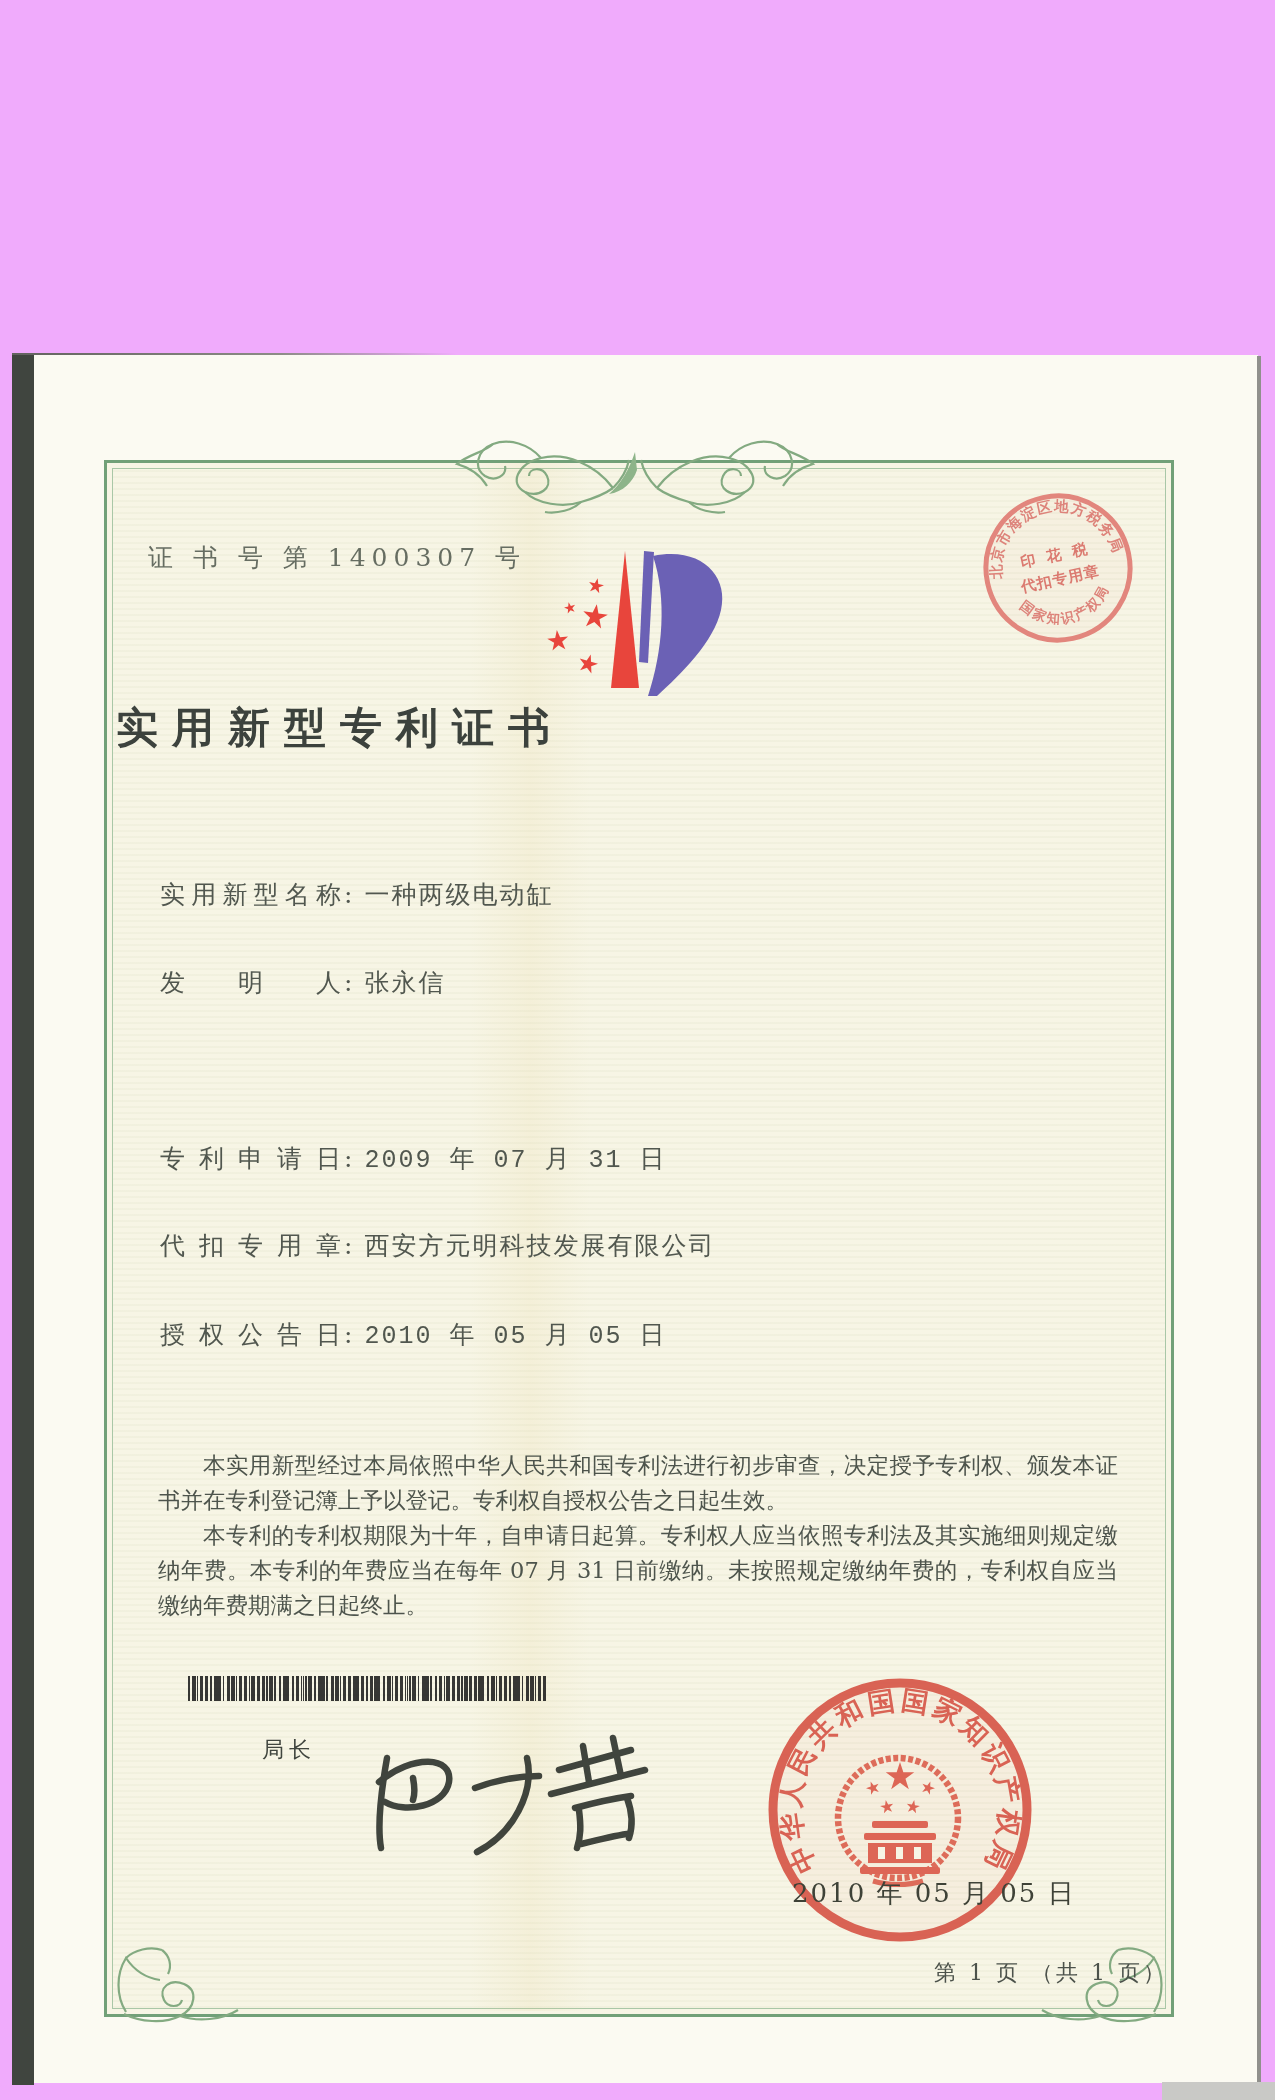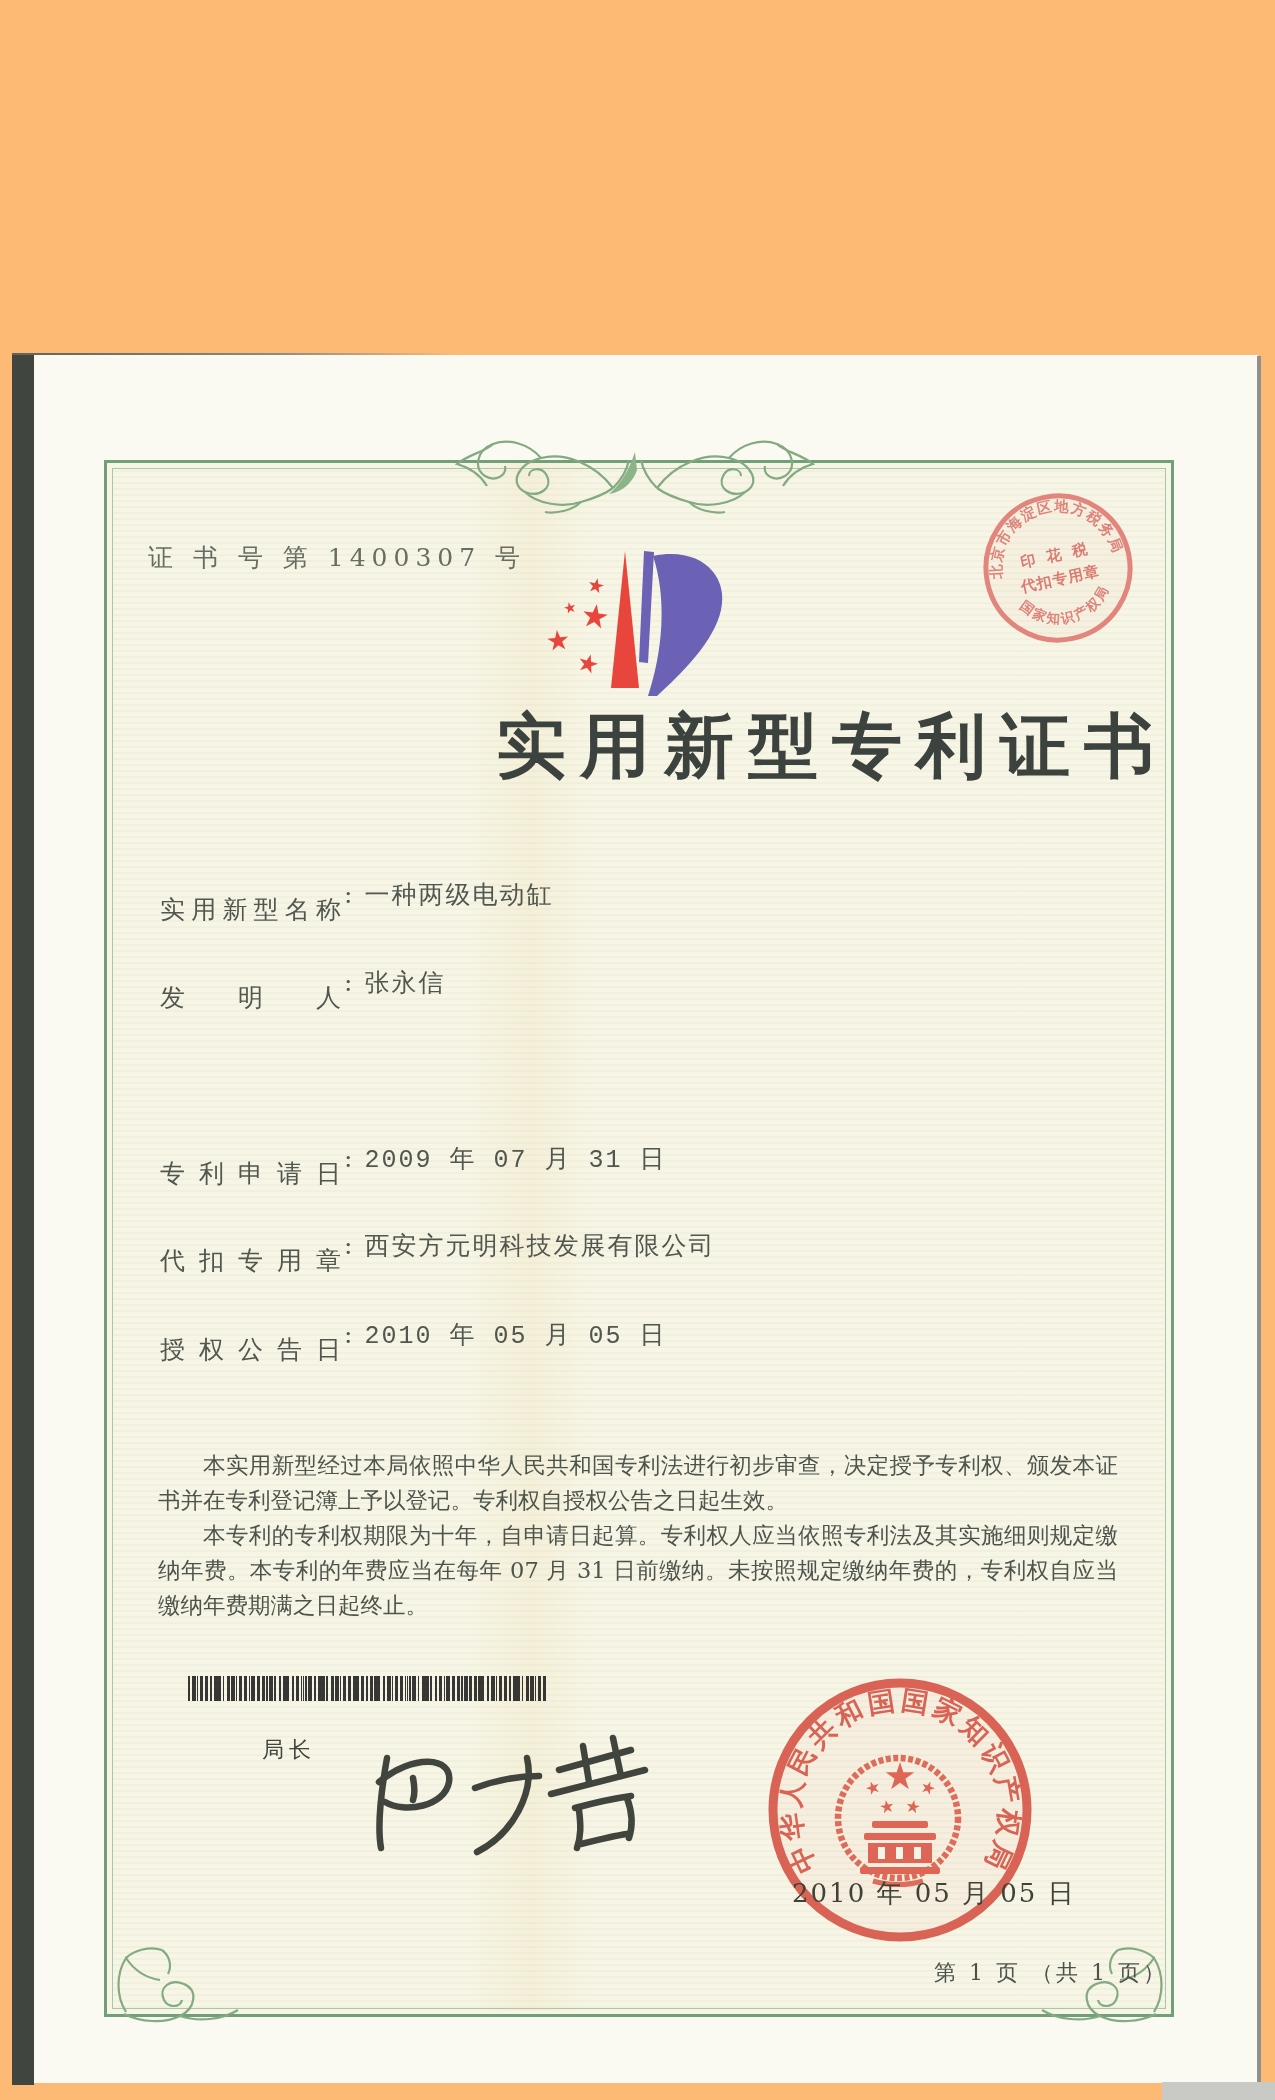--- a/index.html
+++ b/index.html
@@ -1,38 +1,38 @@
 <!DOCTYPE html>
 <html><head>
 <meta charset="utf-8">
 <style>
   html,body{margin:0;padding:0;background:#ffffff;}
-  #canvas{position:relative;width:1275px;height:2100px;background:#fdba74;overflow:hidden;
+  #canvas{position:relative;width:1275px;height:2100px;background:#f0abfc;overflow:hidden;
           font-family:"DejaVu Serif","Liberation Serif",serif;}
   .abs{position:absolute;}
   
   .scan-band-left{left:12px;top:354px;width:22px;height:1731px;background:#40453f;}
   .scan-line-top{left:12px;top:353px;width:445px;height:2px;
       background:linear-gradient(90deg,#62625e,#8c8c86 60%,rgba(140,140,134,0));}
   .scan-line-right{left:1257px;top:356px;width:4px;height:1729px;background:#90908c;}
   .scan-corner-br{left:1162px;top:2082px;width:113px;height:18px;background:#c9c9c6;}
   
   .paper{left:34px;top:355px;width:1224px;height:1728px;background:#fbfaf2;}
   .frame-outer{left:104px;top:460px;width:1064px;height:1551px;border:3px solid #71a078;background:#f7f5e5;}
   .frame-inner{left:5px;top:5px;right:5px;bottom:5px;border:1px solid #a9c7a7;
       background:repeating-linear-gradient(0deg,rgba(166,180,132,0.07) 0 2px,rgba(0,0,0,0) 2px 6px);}
   .streak{left:470px;top:463px;width:120px;height:1548px;
       background:linear-gradient(90deg,rgba(0,0,0,0),rgba(226,205,140,0.14),rgba(0,0,0,0));}
   
   .certno{left:148px;top:541px;font-size:25px;letter-spacing:6px;color:#666d62;}
-  .title{left:104px;top:700px;width:1064px;text-align:right;font-size:70px;letter-spacing:14px;
+  .title{left:116px;top:700px;width:1064px;text-align:left;font-size:42px;letter-spacing:14px;
          font-weight:600;color:#3c423d;}
   .field{left:160px;height:34px;font-size:25px;color:#51574f;white-space:nowrap;}
   .field .lbl{display:inline-block;width:182px;text-align:justify;text-align-last:justify;
-              vertical-align:top;letter-spacing:1px;margin-top:15px;}
+              vertical-align:top;letter-spacing:1px;}
   .field .sep{display:inline-block;margin:0 12px 0 2px;}
   .field .val{letter-spacing:2px;font-family:Liberation Mono, monospace;}
   .bodytext{left:158px;top:1448px;width:960px;font-size:22.5px;line-height:35px;color:#4d544c;
             text-align:justify;}
   .bodytext p{margin:0;text-indent:2em;}
   .barcode{left:188px;top:1676px;width:360px;height:25px;opacity:.88;background:
     repeating-linear-gradient(90deg,#1d1d1d 0 2px,rgba(0,0,0,0) 2px 4px,#1d1d1d 4px 7px,rgba(0,0,0,0) 7px 9px,#1d1d1d 9px 10px,rgba(0,0,0,0) 10px 13px),
     repeating-linear-gradient(90deg,#1d1d1d 0 1px,rgba(0,0,0,0) 1px 5px,#1d1d1d 5px 8px,rgba(0,0,0,0) 8px 12px,#1d1d1d 12px 13px,rgba(0,0,0,0) 13px 17px,#1d1d1d 17px 19px,rgba(0,0,0,0) 19px 23px);}
   .director{left:262px;top:1735px;font-size:22px;letter-spacing:5px;color:#41463f;}
   .sealdate{left:792px;top:1876px;font-size:26px;letter-spacing:2px;color:#3e4237;z-index:6;}

